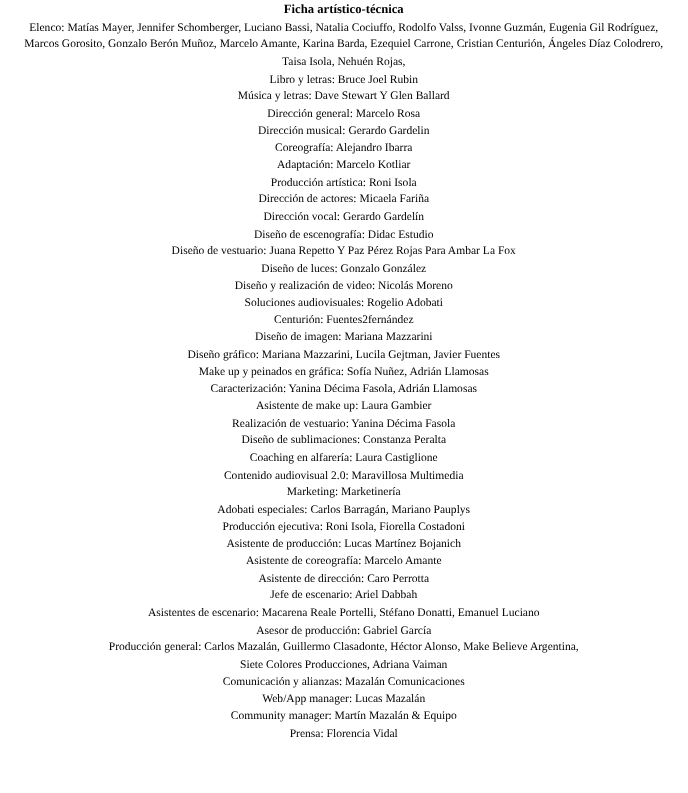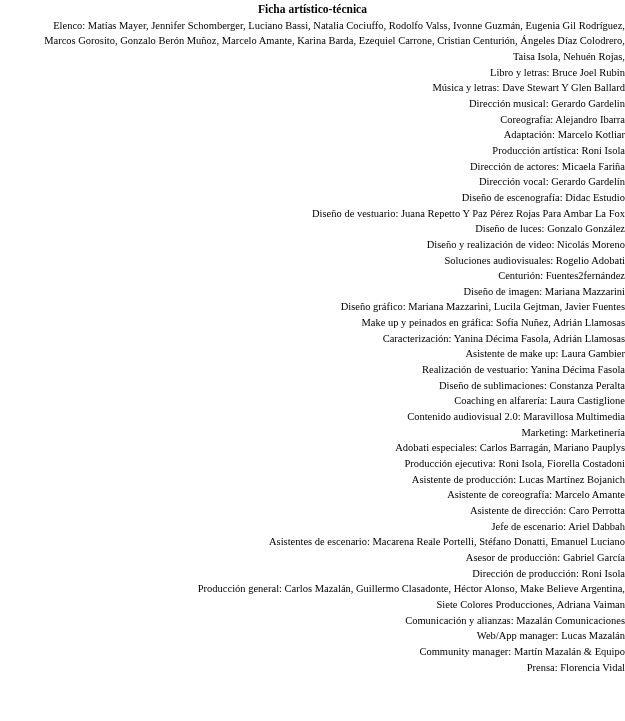--- a/index.html
+++ b/index.html
@@ -21,36 +21,37 @@
     margin: 0;
     font-size: 11.5px;
     font-weight: 700;
     text-align: center;
     line-height: 15.65px;
     white-space: nowrap;
   }
   .credit-line {
     font-size: 10.5px;
     font-weight: 400;
-    text-align: right;
+    text-align: center;
     line-height: 15.65px;
     white-space: nowrap;
   }
 </style>
 </head>
 <body>
 
 <div class="page">
   <h1 class="title">Ficha artístico-técnica</h1>
   <div>
       <div class="credit-line">Elenco: Matías Mayer, Jennifer Schomberger, Luciano Bassi, Natalia Cociuffo, Rodolfo Valss, Ivonne Guzmán, Eugenia Gil Rodríguez,</div>
       <div class="credit-line">Marcos Gorosito, Gonzalo Berón Muñoz, Marcelo Amante, Karina Barda, Ezequiel Carrone, Cristian Centurión, Ángeles Díaz Colodrero,</div>
       <div class="credit-line">Taisa Isola, Nehuén Rojas,</div>
       <div class="credit-line">Libro y letras: Bruce Joel Rubin</div>
       <div class="credit-line">Música y letras: Dave Stewart Y Glen Ballard</div>
+      <div class="credit-line">Dirección general: Marcelo Rosa</div>
       <div class="credit-line">Dirección musical: Gerardo Gardelin</div>
       <div class="credit-line">Coreografía: Alejandro Ibarra</div>
       <div class="credit-line">Adaptación: Marcelo Kotliar</div>
       <div class="credit-line">Producción artística: Roni Isola</div>
       <div class="credit-line">Dirección de actores: Micaela Fariña</div>
       <div class="credit-line">Dirección vocal: Gerardo Gardelín</div>
       <div class="credit-line">Diseño de escenografía: Didac Estudio</div>
       <div class="credit-line">Diseño de vestuario: Juana Repetto Y Paz Pérez Rojas Para Ambar La Fox</div>
       <div class="credit-line">Diseño de luces: Gonzalo González</div>
       <div class="credit-line">Diseño y realización de video: Nicolás Moreno</div>
@@ -67,21 +68,20 @@
       <div class="credit-line">Contenido audiovisual 2.0: Maravillosa Multimedia</div>
       <div class="credit-line">Marketing: Marketinería</div>
       <div class="credit-line">Adobati especiales: Carlos Barragán, Mariano Pauplys</div>
       <div class="credit-line">Producción ejecutiva: Roni Isola, Fiorella Costadoni</div>
       <div class="credit-line">Asistente de producción: Lucas Martínez Bojanich</div>
       <div class="credit-line">Asistente de coreografía: Marcelo Amante</div>
       <div class="credit-line">Asistente de dirección: Caro Perrotta</div>
       <div class="credit-line">Jefe de escenario: Ariel Dabbah</div>
       <div class="credit-line">Asistentes de escenario: Macarena Reale Portelli, Stéfano Donatti, Emanuel Luciano</div>
       <div class="credit-line">Asesor de producción: Gabriel García</div>
-      <div class="credit-line">Dirección de producción: Roni Isola</div>
       <div class="credit-line">Producción general: Carlos Mazalán, Guillermo Clasadonte, Héctor Alonso, Make Believe Argentina,</div>
       <div class="credit-line">Siete Colores Producciones, Adriana Vaiman</div>
       <div class="credit-line">Comunicación y alianzas: Mazalán Comunicaciones</div>
       <div class="credit-line">Web/App manager: Lucas Mazalán</div>
       <div class="credit-line">Community manager: Martín Mazalán &amp; Equipo</div>
       <div class="credit-line">Prensa: Florencia Vidal</div>
     </div>
 </div>
 
 </body></html>

